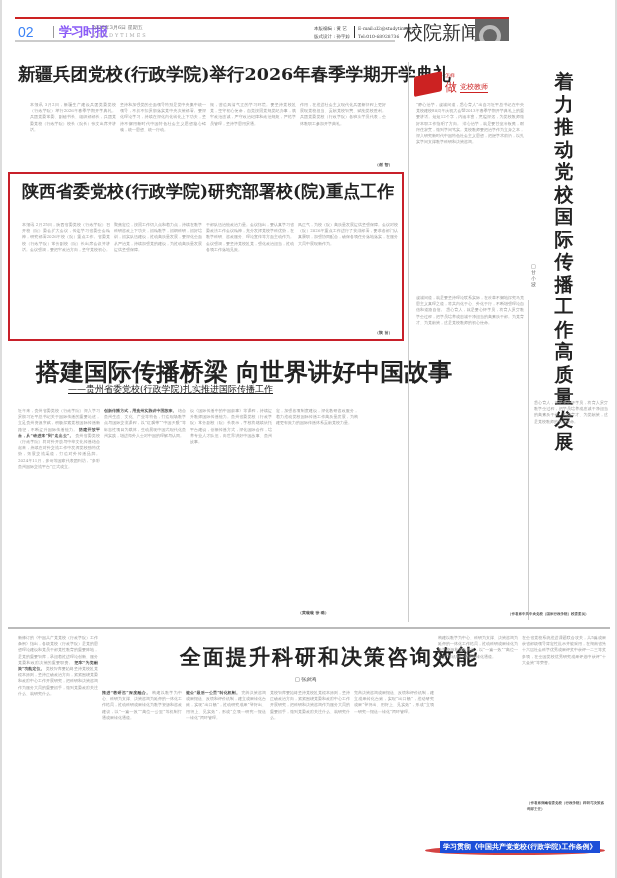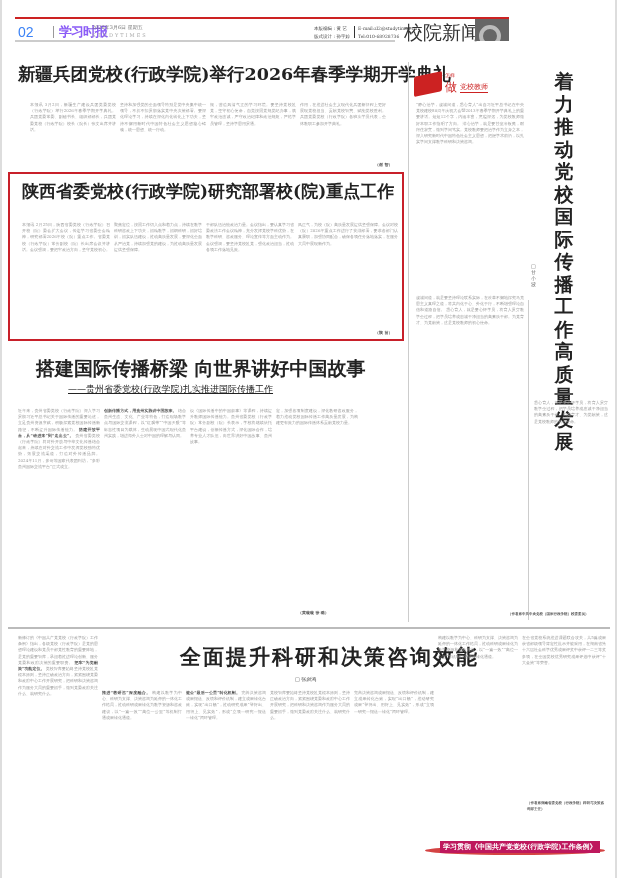--- a/index.html
+++ b/index.html
@@ -29,21 +29,21 @@
 .badge .small{position:absolute;left:31px;top:2px;font-size:5px;color:#c22;}
 .badge .big{position:absolute;left:31px;top:9px;font-size:12px;color:#c22;}
 .badge .tag{position:absolute;left:46px;top:12px;font-size:7px;color:#c22;border-bottom:1px solid #c22;}
 .vtitle{position:absolute;left:553px;top:70px;width:22px;font-size:19px;font-weight:bold;line-height:22.5px;color:#222;text-align:center;}
 .vauthor{position:absolute;left:531px;top:263px;font-size:5px;color:#666;width:6px;line-height:6px;}
 .subtitle{position:absolute;font-size:9px;color:#222;white-space:nowrap;}
 .byline{position:absolute;font-size:5px;color:#444;white-space:nowrap;}
 .sign{position:absolute;font-size:4px;color:#555;font-weight:bold;white-space:nowrap;}
 .banner{position:absolute;left:425px;top:838px;width:185px;height:22px;}
 .banner .swoosh{position:absolute;left:0;top:8px;width:180px;height:9px;background:#c22;border-radius:50%;opacity:.85;}
-.banner .bt{position:absolute;left:15px;top:3px;font-size:7px;color:#fff;font-weight:bold;background:#be185d;padding:1px 3px;white-space:nowrap;}
+.banner .bt{position:absolute;left:15px;top:3px;font-size:7px;color:#fff;font-weight:bold;background:#1d4ed8;padding:1px 3px;white-space:nowrap;}
 </style>
 </head>
 <body>
 
 <div class="frame"></div>
 
 <div class="topline"></div>
 <div class="hdr">
   <span class="pgno">02</span>
   <span class="sep"></span>
@@ -74,21 +74,21 @@
 <div class="sign" style="left:375px;top:162px;">（谢 智）</div>
 
 <div class="redbox"></div>
 <div class="h1" style="left:22px;top:180px;font-size:17px;">陕西省委党校(行政学院)研究部署校(院)重点工作</div>
 <div class="text" style="left:22px;top:222px;width:88px;height:110px;">本报讯 2月25日，陕西省委党校（行政学院）召开校（院）委会扩大会议，传达学习省委全会精神，研究部署2026年校（院）重点工作。省委党校（行政学院）常务副校（院）长出席会议并讲话。会议强调，要把牢政治方向，坚守党校初心。</div>
 <div class="text" style="left:114px;top:222px;width:88px;height:110px;">聚焦定位，按照工作切入点和着力点，持续在教学科研咨政上下功夫，抓精教学，抓细科研，抓好培训，抓实队伍建设，推动高质量发展，要深化全面从严治党，持续加强党的建设，为推动高质量发展提供坚强保障。</div>
 <div class="text" style="left:206px;top:222px;width:88px;height:110px;">干部队伍治能政治力量。会议指出，要认真学习省委政法工作会议精神，充分发挥党校学科优势，在教学科研、咨政服务、理论宣传等方面主动作为。会议强调，要坚持党校姓党，强化政治担当，推动各项工作落地见效。</div>
 <div class="text" style="left:298px;top:222px;width:100px;height:104px;">风正气，为校（院）高质量发展提供坚强保障。会议对校（院）2026年重点工作进行了安排部署，要求各部门认真履职，加强协同配合，确保各项任务落地落实，在服务大局中展现新作为。</div>
 <div class="sign" style="left:375px;top:330px;">（陕 苗）</div>
 
-<div class="h1" style="left:36px;top:356px;font-size:19px;">搭建国际传播桥梁  向世界讲好中国故事</div>
+<div class="h1" style="left:36px;top:356px;font-size:24px;">搭建国际传播桥梁  向世界讲好中国故事</div>
 <div class="subtitle" style="left:68px;top:383px;text-decoration:underline;">——贵州省委党校(行政学院)扎实推进国际传播工作</div>
 <div class="text" style="left:18px;top:408px;width:82px;height:210px;">
   <span>近年来，贵州省委党校（行政学院）深入学习贯彻习近平总书记关于国际传播的重要论述，立足贵州资源禀赋，积极探索党校国际传播新路径，不断提升国际传播能力。</span>
   <b style="color:#555">搭建开放平台，从“请进来”到“走出去”。</b>
   <span>贵州省委党校（行政学院）将对外开放与中华文化传播结合起来，持续在对外交流工作中发挥党校独特优势，拓展交流渠道，打造对外传播品牌。2024年11月，多哥等国家代表团到访，“多彩贵州国际交流平台”正式成立。</span>
 </div>
 <div class="text" style="left:104px;top:408px;width:82px;height:210px;">
   <b style="color:#555">创新传播方式，用贵州实践讲中国故事。</b>
   <span>结合贵州生态、文化、产业等特色，打造现场教学点与国际交流课程，以“红飘带”“中国天眼”等标志性项目为载体，生动展现中国式现代化贵州实践，增进海外人士对中国的理解与认同。</span>
 </div>

